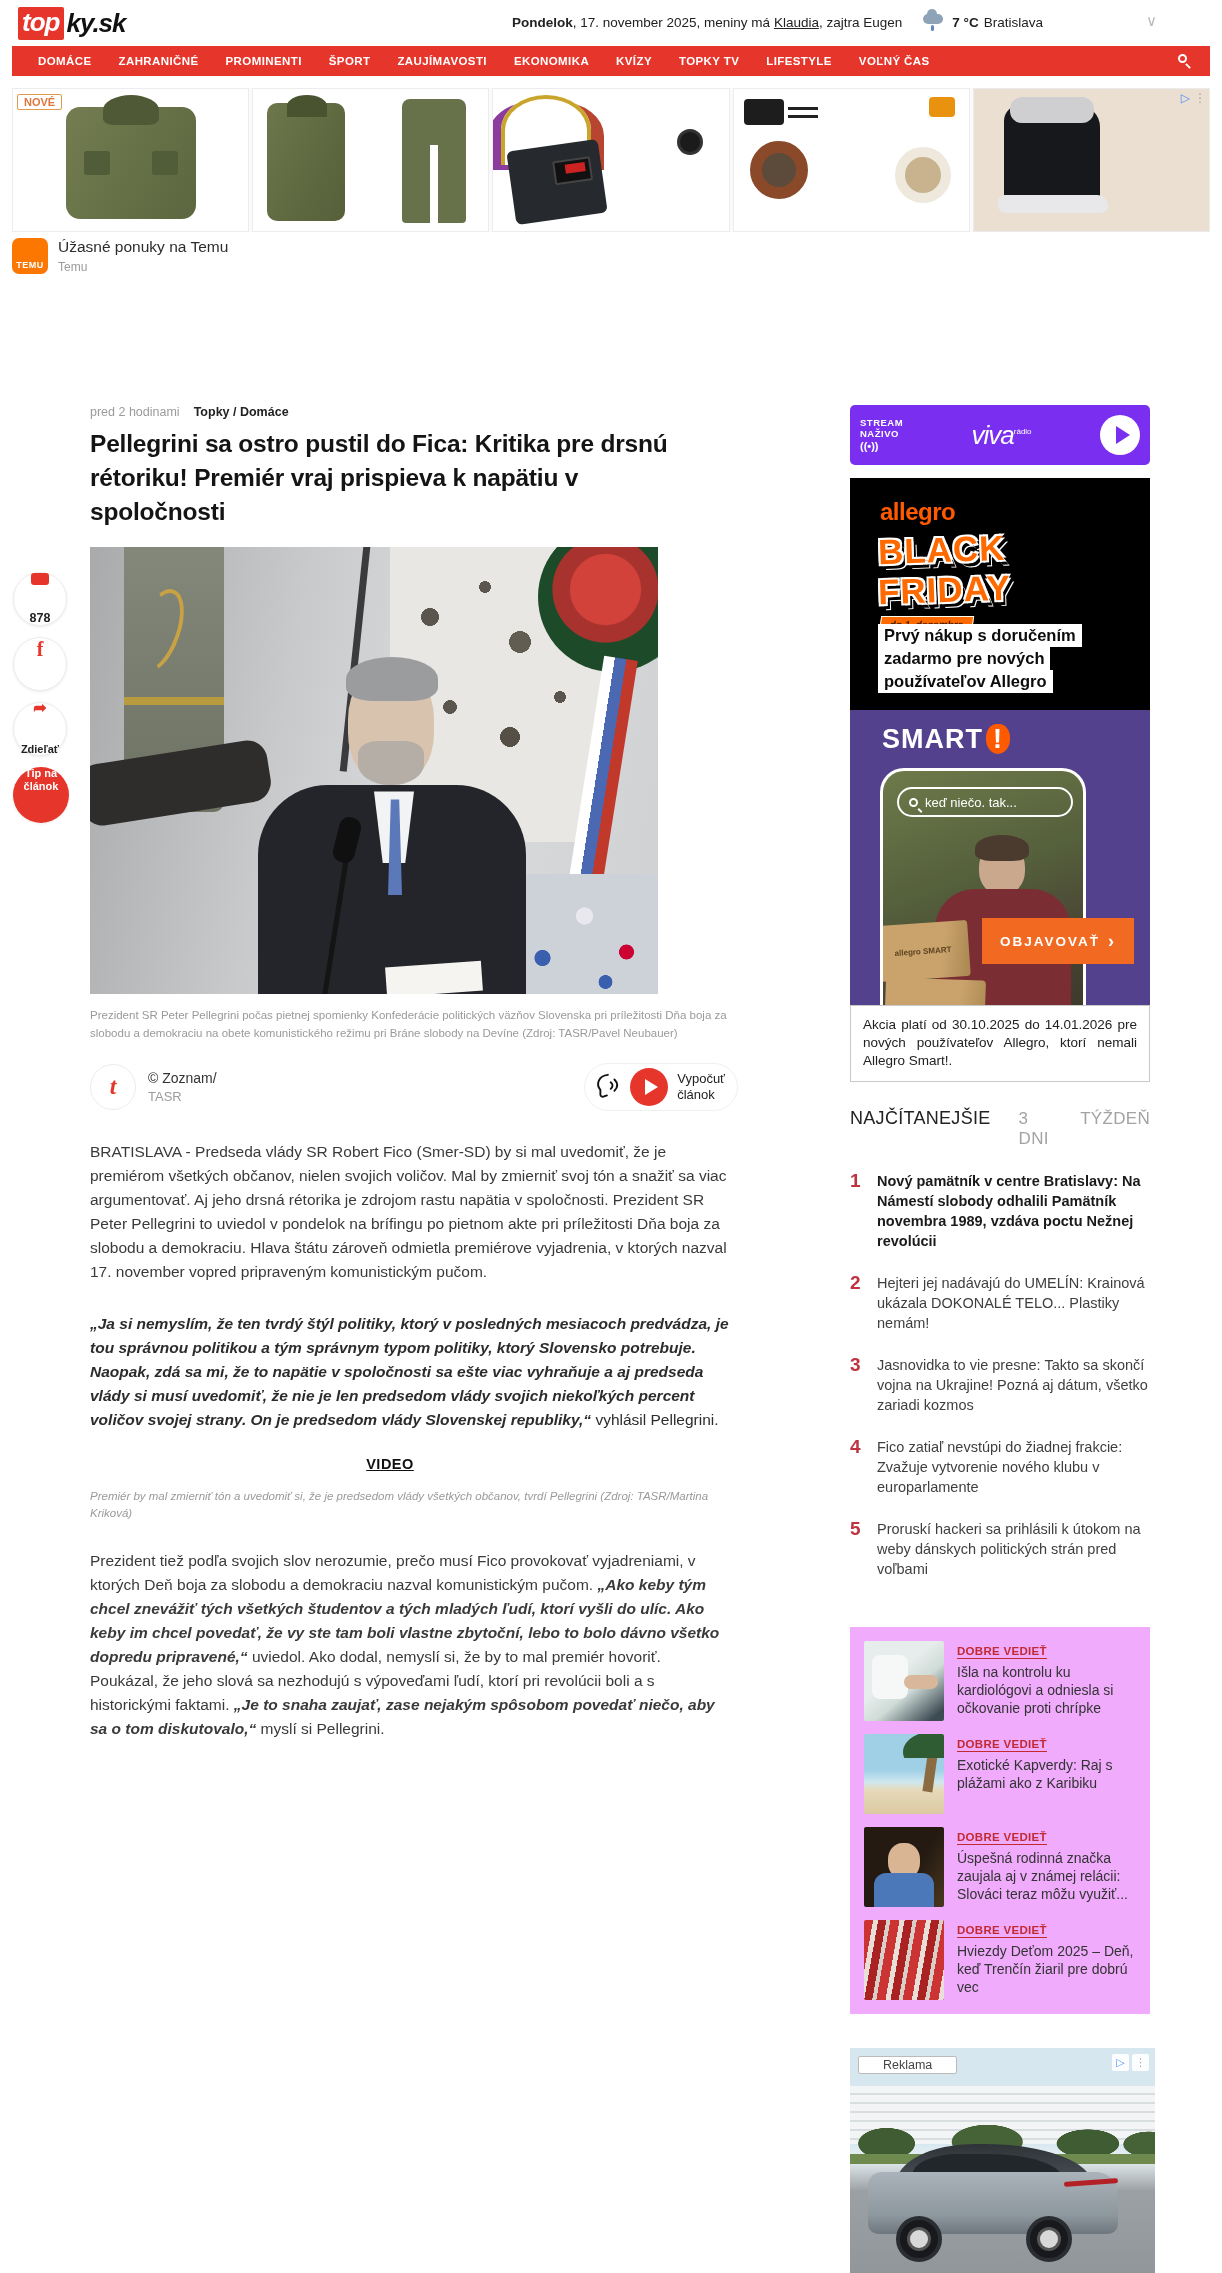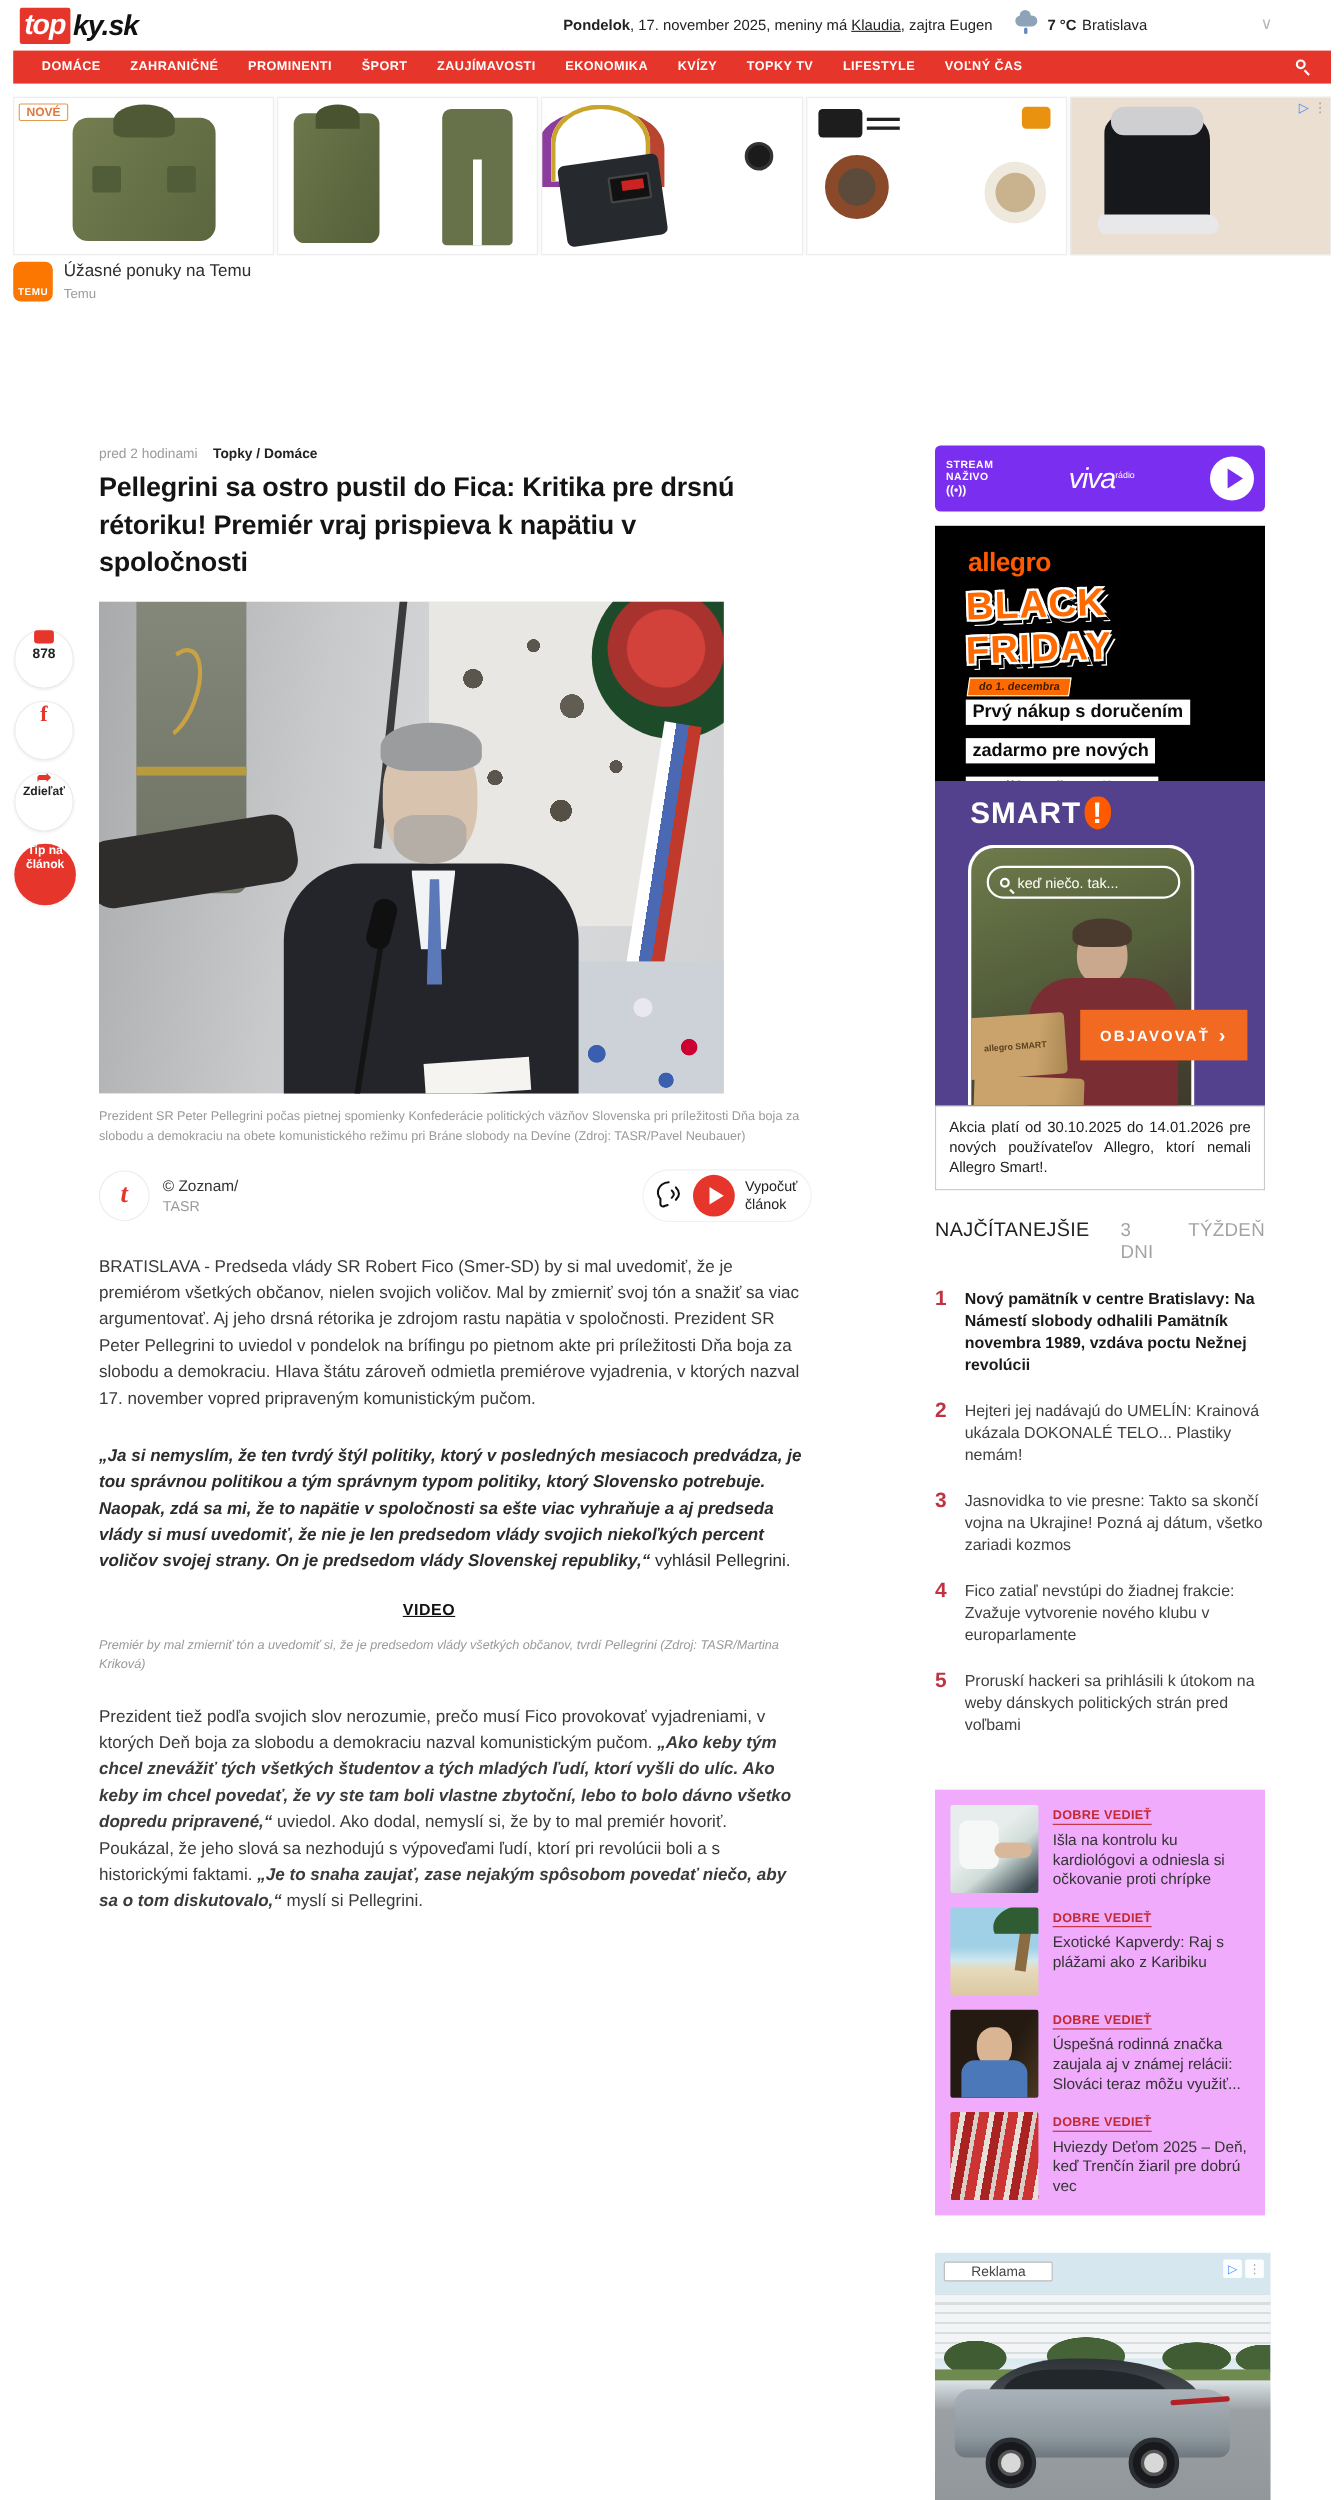--- a/index.html
+++ b/index.html
@@ -59,21 +59,21 @@
   .boot:after{content:"";position:absolute;left:-6px;bottom:-4px;width:110px;height:18px;background:#e8e8ea;border-radius:10px 16px 12px 12px}
 
   
   .temurow{position:absolute;left:12px;top:238px;display:flex;gap:10px;cursor:pointer}
   .temulogo{width:36px;height:36px;background:#fb7701;border-radius:7px;color:#fff;font-weight:bold;font-size:9px;display:flex;align-items:flex-end;justify-content:center;padding-bottom:4px;letter-spacing:.5px}
   .temutitle{font-size:15.5px;color:#2d2d2d}
   .temusub{font-size:12px;color:#9b9b9b;margin-top:4px}
 
   
   .rail{position:absolute;left:13px;top:572px;width:56px}
-  .rbtn{width:54px;height:54px;background:#fff;border:1px solid #ececec;border-radius:50%;box-shadow:0 1px 3px rgba(0,0,0,.08);display:flex;flex-direction:column;align-items:center;justify-content:flex-start;margin-bottom:11px;cursor:pointer}
+  .rbtn{width:54px;height:54px;background:#fff;border:1px solid #ececec;border-radius:50%;box-shadow:0 1px 3px rgba(0,0,0,.08);display:flex;flex-direction:column;align-items:center;justify-content:space-between;margin-bottom:11px;cursor:pointer}
   .bubble{width:18px;height:12px;background:#e6352b;border-radius:3px;position:relative;margin-bottom:2px}
   .bubble:after{content:"";position:absolute;left:3px;bottom:-4px;border:4px solid transparent;border-top-color:#e6352b;border-left-width:2px}
   .rnum{font-size:12.5px;font-weight:bold;color:#222}
   .fbf{color:#e6352b;font-weight:bold;font-size:20px;font-family:"Liberation Serif",serif}
   .sharr{color:#e6352b;font-size:16px;font-weight:bold;line-height:10px}
   .rlab{font-size:11px;font-weight:bold;color:#222;margin-top:1px}
   .tip{width:56px;height:56px;background:#e6352b;border:none;color:#fff;font-size:11px;font-weight:bold;line-height:1.2;text-align:center}
 
   
   .art{position:absolute;left:90px;top:405px;width:648px}
@@ -138,21 +138,21 @@
   .vplay{width:40px;height:40px;background:#fff;border-radius:50%;position:relative}
   .vplay:before{content:"";position:absolute;left:16px;top:11px;border-left:14px solid #7a2ff0;border-top:9px solid transparent;border-bottom:9px solid transparent}
 
   .alg{margin-top:13px;cursor:pointer}
   .algblack{position:relative;height:232px;background:#000;overflow:hidden}
   .alglogo{position:absolute;left:30px;top:20px;color:#ff5a00;font-weight:bold;font-size:24px;letter-spacing:-.5px}
   .bf{position:absolute;left:28px;color:#ff6a00;font-size:35px;font-weight:bold;letter-spacing:1px;transform:rotate(-2deg);text-shadow:-2px -2px 0 #fff,2px -2px 0 #fff,-2px 2px 0 #fff,2px 2px 0 #fff,4px 5px 0 #000,5px 6px 0 #fff}
   .bf1{top:52px}.bf2{top:92px}
   .until{position:absolute;left:30px;top:138px;background:#ff6a00;border:1px solid #ffe;color:#3c1d00;font-size:10px;font-weight:bold;padding:2px 9px;transform:skewX(-8deg)}
   .offer{position:absolute;left:28px;top:146px;width:250px}
-  .offer span{display:inline-block;background:#fff;color:#0c0c0c;font-weight:bold;font-size:16.5px;padding:2px 6px;margin-top:12px}
+  .offer span{display:inline-block;background:#fff;color:#0c0c0c;font-weight:bold;font-size:16.5px;padding:2px 6px;margin-top:0}
   .algpurp{position:relative;height:295px;background:#54418e;overflow:hidden}
   .smart{position:absolute;left:32px;top:14px;color:#fff;font-weight:bold;font-size:27px;letter-spacing:1px}
   .smart i{font-style:normal;color:#fff;background:#ff5a00;border-radius:45% 45% 50% 50%;padding:0 7px;margin-left:3px}
   .phone{position:absolute;left:30px;top:58px;width:206px;height:237px;border:3px solid #fff;border-bottom:none;border-radius:24px 24px 0 0;overflow:hidden;background:linear-gradient(160deg,#6e7a4a,#55603c 45%,#4a4534 75%,#3e3a2c)}
   .srch{position:absolute;left:14px;top:16px;width:176px;height:30px;border:2px solid #fff;border-radius:16px;display:flex;align-items:center;gap:7px;padding:0 10px;color:#fff;font-size:13px}
   .srch .sc{width:9px;height:9px;border:2px solid #fff;border-radius:50%;position:relative;flex:none}
   .srch .sc:after{content:"";position:absolute;left:8px;top:8px;width:2px;height:5px;background:#fff;transform:rotate(-45deg)}
   .face{position:absolute;left:96px;top:72px;width:46px;height:52px;background:#caa88e;border-radius:46%}
   .face:before{content:"";position:absolute;left:-4px;top:-8px;width:54px;height:26px;background:#4a3b2e;border-radius:50% 50% 30% 30%}
   .jacket{position:absolute;left:52px;top:118px;width:136px;height:120px;background:#7a2d33;border-radius:40px 40px 0 0}

